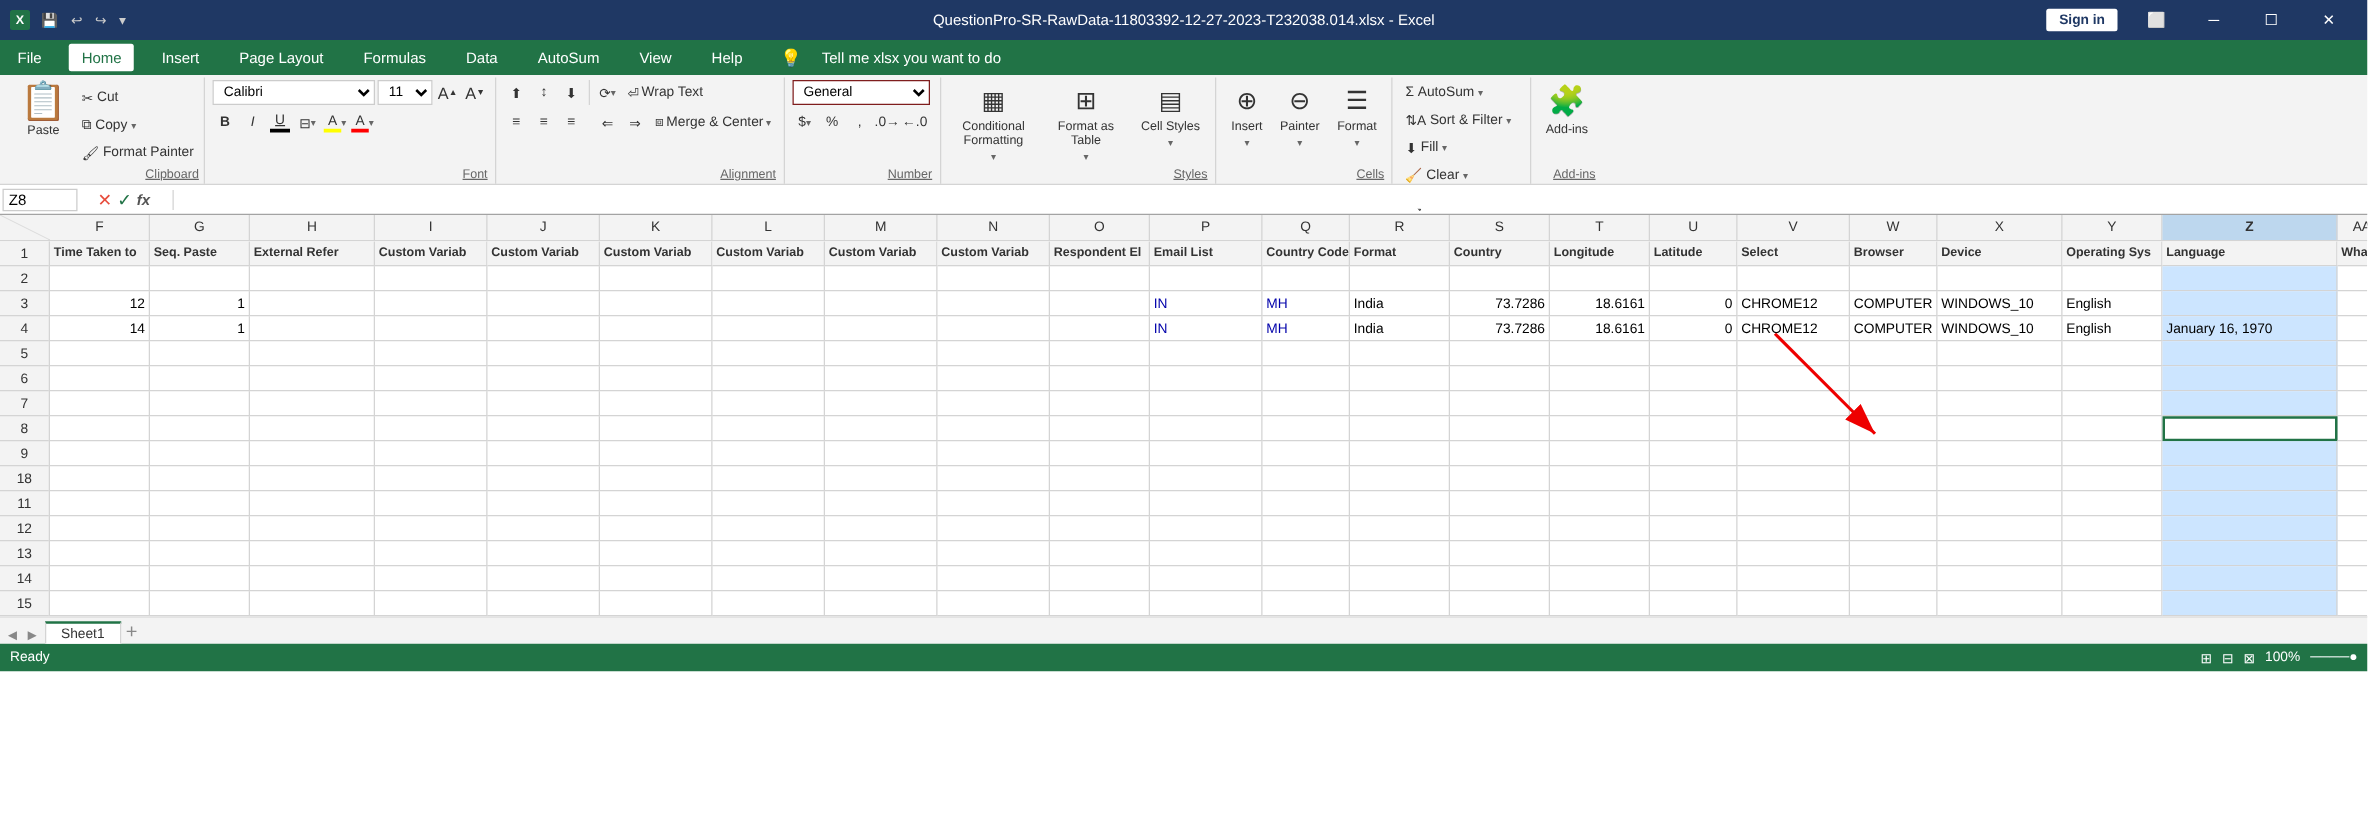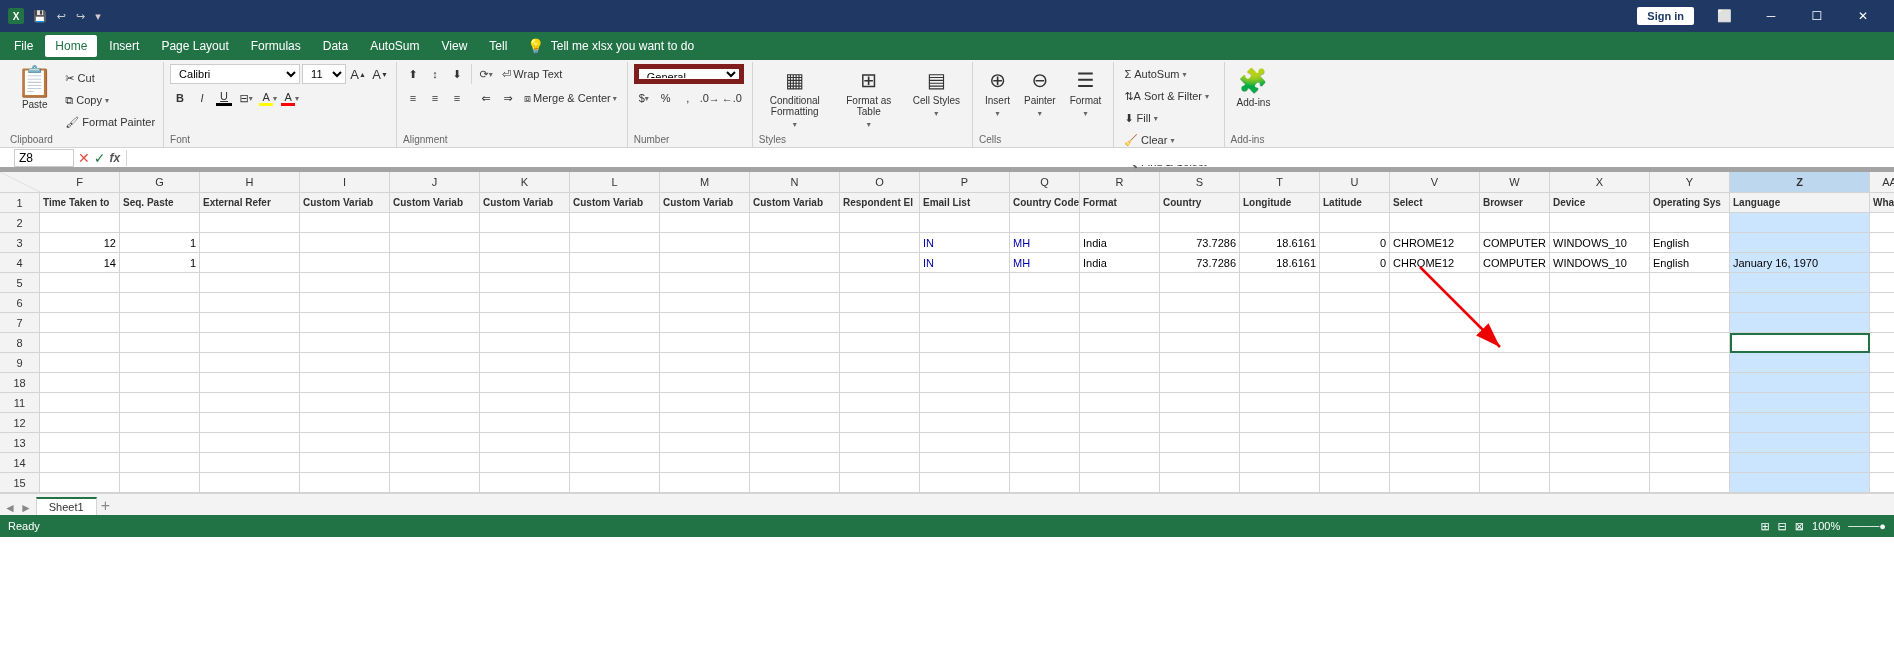--- a/index.html
+++ b/index.html
@@ -25,21 +25,21 @@
     .window-controls { display: flex; gap: 0; }
     .wc-btn { color: #fff; width: 46px; height: 32px; display: flex; align-items: center; justify-content: center; font-size: 12px; cursor: pointer; }
 
     
     .menu-bar {
       background: #217346;
       height: 28px;
       display: flex;
       align-items: center;
       padding: 0 4px;
-      gap: 2px;
+      gap: 12px;
     }
     .menu-item {
       color: #fff;
       padding: 4px 10px;
       font-size: 12px;
       cursor: pointer;
       border-radius: 2px;
     }
     .menu-item.active { background: #fff; color: #217346; }
     .tell-me { display: flex; align-items: center; gap: 4px; color: #fff; font-size: 12px; margin-left: 4px; }
@@ -65,24 +65,25 @@
     .ribbon-group:last-child { border-right: none; }
     .ribbon-group-content {
       display: flex;
       align-items: flex-start;
       gap: 2px;
       flex: 1;
     }
     .ribbon-group-label {
       font-size: 10px;
       color: #666;
-      text-align: left;
+      text-align: right;
       width: 100%;
       margin-top: 2px;
       padding-bottom: 2px;
+      text-decoration: underline;
     }
     .ribbon-btn-large {
       display: flex;
       flex-direction: column;
       align-items: center;
       justify-content: flex-start;
       padding: 3px 6px;
       cursor: pointer;
       border-radius: 2px;
       font-size: 10px;
@@ -134,21 +135,21 @@
       font-size: 11px;
       color: #333;
       border: 1px solid transparent;
     }
     .bold { font-weight: bold; }
     .italic { font-style: italic; }
     .underline { text-decoration: underline; }
     .align-row { display: flex; gap: 1px; }
     .number-select {
       background: #fff;
-      border: 5px solid #7f1d1d;
+      border: 1px solid #7f1d1d;
       padding: 1px 4px;
       font-size: 11px;
       width: 110px;
       height: 20px;
     }
     .styles-large-btn {
       display: flex;
       flex-direction: column;
       align-items: center;
       justify-content: flex-start;
@@ -157,25 +158,25 @@
       font-size: 10px;
       color: #333;
       height: 66px;
       gap: 3px;
     }
 
     
     .formula-bar {
       display: flex;
       align-items: center;
-      border-bottom: 5px solid #a3a3a3;
+      border-bottom: 1px solid #a3a3a3;
       height: 24px;
       background: #fff;
-      padding: 0 14px;
-      gap: 4px;
+      padding: 0 2px;
+      gap: 16px;
     }
     .cell-ref-box {
       border: 1px solid #ccc;
       width: 60px;
       height: 18px;
       display: flex;
       align-items: center;
       padding: 0 4px;
       font-size: 12px;
     }
@@ -309,41 +310,44 @@
 <div class="title-bar">
   <div class="title-bar-left">
     <div class="title-bar-icon">X</div>
     <div class="quick-access">
       <span class="qa-btn">💾</span>
       <span class="qa-btn">↩</span>
       <span class="qa-btn">↪</span>
       <span class="qa-btn">▾</span>
     </div>
   </div>
+  <div class="title-bar-center">
+    <span>QuestionPro-SR-RawData-11803392-12-27-2023-T232038.014.xlsx  -  Excel</span>
+  </div>
   <div class="title-bar-right">
     <button class="sign-in-btn">Sign in</button>
     <div class="window-controls">
       <div class="wc-btn">⬜</div>
       <div class="wc-btn">─</div>
       <div class="wc-btn">☐</div>
       <div class="wc-btn wc-close">✕</div>
     </div>
   </div>
 </div>
 
 <div class="menu-bar">
   <div class="menu-item">File</div>
   <div class="menu-item active">Home</div>
   <div class="menu-item">Insert</div>
   <div class="menu-item">Page Layout</div>
   <div class="menu-item">Formulas</div>
   <div class="menu-item">Data</div>
   <div class="menu-item">AutoSum</div>
   <div class="menu-item">View</div>
-  <div class="menu-item">Tell</div>
+  <div class="menu-item">Help</div>
   <span style="color:#fff; font-size:14px; margin-left:8px; cursor:pointer;">💡</span>
   <span class="tell-me">
     <span>Tell me xlsx you want to do</span>
   </span>
 </div>
 
 <div class="ribbon">
 
   <div class="ribbon-group" style="padding-right:4px;">
     <div class="ribbon-group-content">

